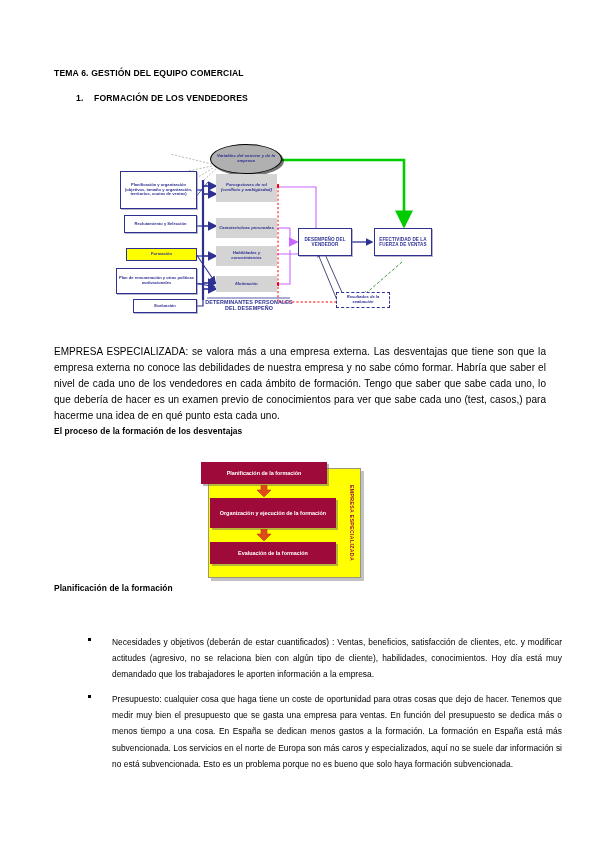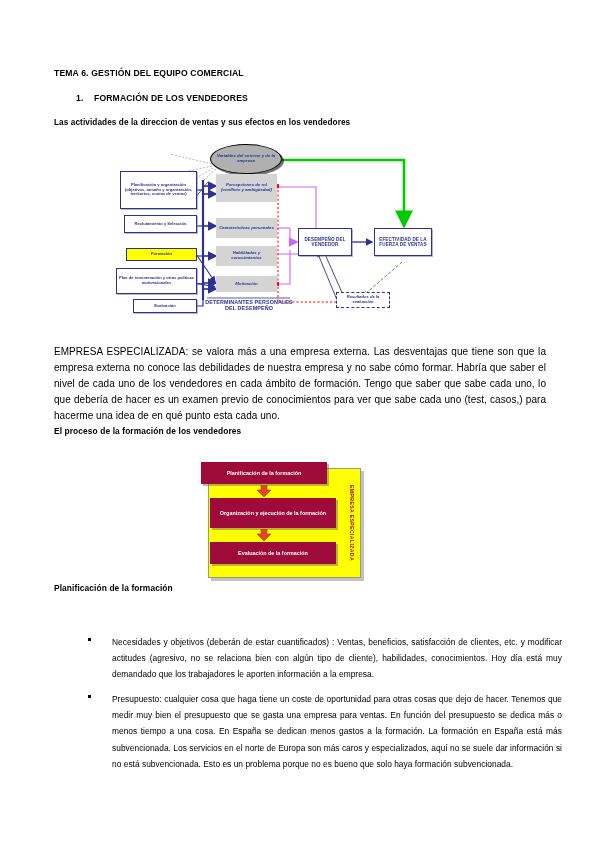--- a/index.html
+++ b/index.html
@@ -221,21 +221,20 @@
 <body>
 
 <div class="page">
 
   <div class="doc-title">TEMA 6. GESTIÓN DEL EQUIPO COMERCIAL</div>
 
   <div class="numbered-heading">
     <span class="num">1.</span><span>FORMACIÓN DE LOS VENDEDORES</span>
   </div>
 
-  <div class="sub-heading-1">Las actividades de la direccion de ventas y sus efectos en los vendedores</div>
 
   <div id="diagram1">
 
     <svg viewBox="0 0 330 192">
       <defs>
         <marker id="arrBlue" markerWidth="6" markerHeight="6" refX="5" refY="3" orient="auto">
           <path d="M0,0 L6,3 L0,6 z" fill="#2e3192"></path>
         </marker>
         <marker id="arrGreen" markerWidth="7" markerHeight="7" refX="6" refY="3.5" orient="auto">
           <path d="M0,0 L7,3.5 L0,7 z" fill="#00cc00"></path>
@@ -340,21 +339,21 @@
 
     <div class="node caps-box" style="left:186px; top:86px; width:54px; height:28px;">DESEMPEÑO DEL VENDEDOR</div>
 
     <div class="node caps-box" style="left:262px; top:86px; width:58px; height:28px;">EFECTIVIDAD DE LA FUERZA DE VENTAS</div>
 
     <div class="node dashed-box" style="left:224px; top:150px; width:54px; height:16px;">Resultados de la evaluación</div>
   </div>
 
   <div class="para-block" id="para-empresa">EMPRESA ESPECIALIZADA: se valora más a una empresa externa. Las desventajas que tiene son que la empresa externa no conoce las debilidades de nuestra empresa y no sabe cómo formar. Habría que saber el nivel de cada uno de los vendedores en cada ámbito de formación. Tengo que saber que sabe cada uno, lo que debería de hacer es un examen previo de conocimientos para ver que sabe cada uno (test, casos,) para hacerme una idea de en qué punto esta cada uno.</div>
 
-  <div class="sub-heading-2">El proceso de la formación de los vendedores</div>
+  <div class="sub-heading-2">El proceso de la formación de los desventajas</div>
 
   <div id="diagram2">
     <div class="yellow-panel"></div>
 
     <div class="red-box" style="left:0px; top:0px; width:126px; height:22px;">Planificación de la formación</div>
 
     <svg class="down-arrow" style="left:55px; top:23px;" viewBox="0 0 16 12">
       <path d="M5,0 L11,0 L11,5 L15,5 L8,12 L1,5 L5,5 z" fill="#e04a1a" stroke="#b03a12" stroke-width="0.6"></path>
     </svg>
 

